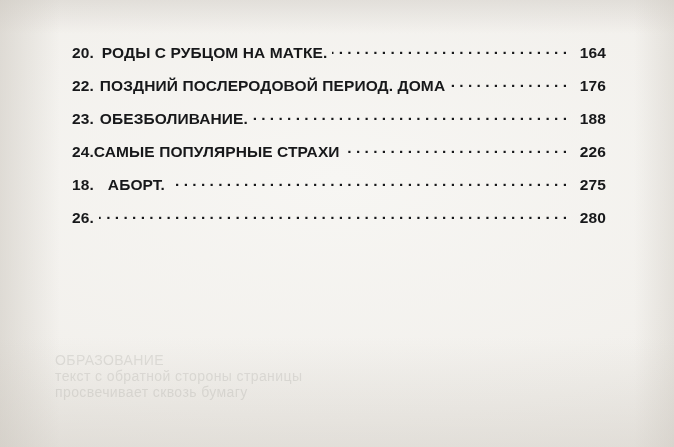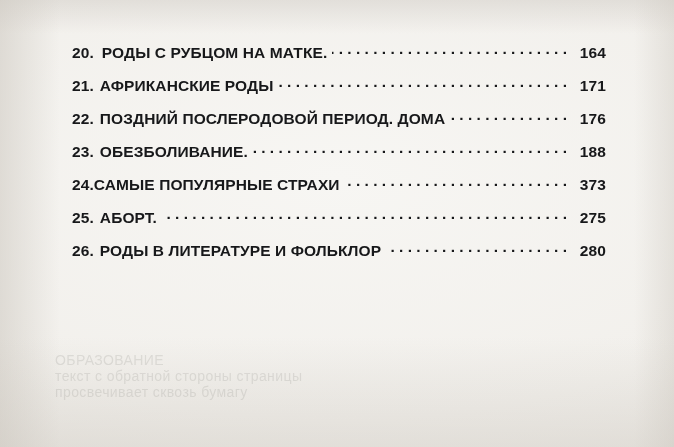--- a/index.html
+++ b/index.html
@@ -134,58 +134,51 @@
 
   <div class="toc">
 
     <div class="toc-entry">
       <span class="entry-title">20.</span>
       <span class="entry-title" style="margin-left:8px">РОДЫ С РУБЦОМ НА МАТКЕ.</span>
       <span class="entry-leader"></span>
       <span class="entry-page">164</span>
     </div>
 
-    <div class="toc-entry">
-      <span class="entry-title">21.</span>
-      <span class="entry-title" style="margin-left:6px">АФРИКАНСКИЕ РОДЫ</span>
-      <span class="entry-leader"></span>
-      <span class="entry-page">171</span>
-    </div>
 
     <div class="toc-entry">
       <span class="entry-title">22.</span>
       <span class="entry-title" style="margin-left:6px">ПОЗДНИЙ ПОСЛЕРОДОВОЙ ПЕРИОД. ДОМА</span>
       <span class="entry-leader"></span>
       <span class="entry-page">176</span>
     </div>
 
     <div class="toc-entry">
       <span class="entry-title">23.</span>
       <span class="entry-title" style="margin-left:6px">ОБЕЗБОЛИВАНИЕ.</span>
       <span class="entry-leader"></span>
       <span class="entry-page">188</span>
     </div>
 
     <div class="toc-entry">
       <span class="entry-title">24.</span>
       <span class="entry-title" style="">САМЫЕ ПОПУЛЯРНЫЕ СТРАХИ</span>
       <span class="entry-leader"></span>
-      <span class="entry-page">373</span>
+      <span class="entry-page">226</span>
     </div>
 
     <div class="toc-entry">
-      <span class="entry-title">25.</span>
-      <span class="entry-title" style="margin-left:6px">АБОРТ.</span>
+      <span class="entry-title">18.</span>
+      <span class="entry-title" style="margin-left:14px">АБОРТ.</span>
       <span class="entry-leader"></span>
       <span class="entry-page">275</span>
     </div>
 
     <div class="toc-entry">
       <span class="entry-title">26.</span>
-      <span class="entry-title" style="margin-left:6px">РОДЫ В ЛИТЕРАТУРЕ И ФОЛЬКЛОР</span>
       <span class="entry-leader"></span>
       <span class="entry-page">280</span>
     </div>
 
 
 
   </div>
 </div>
 
 </body></html>

